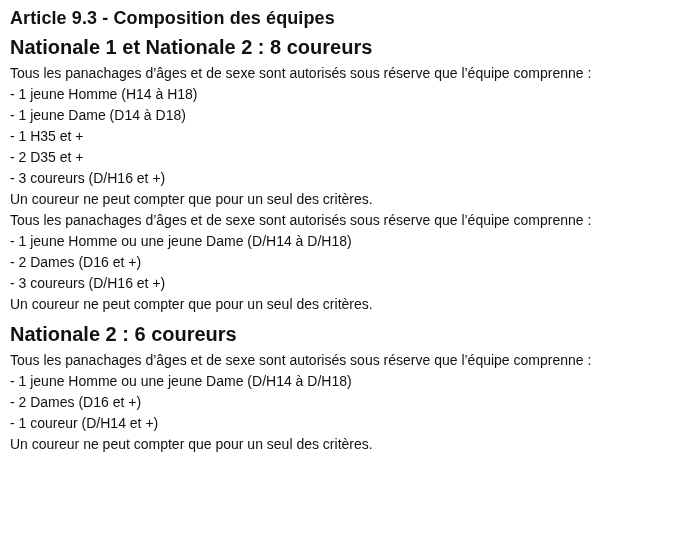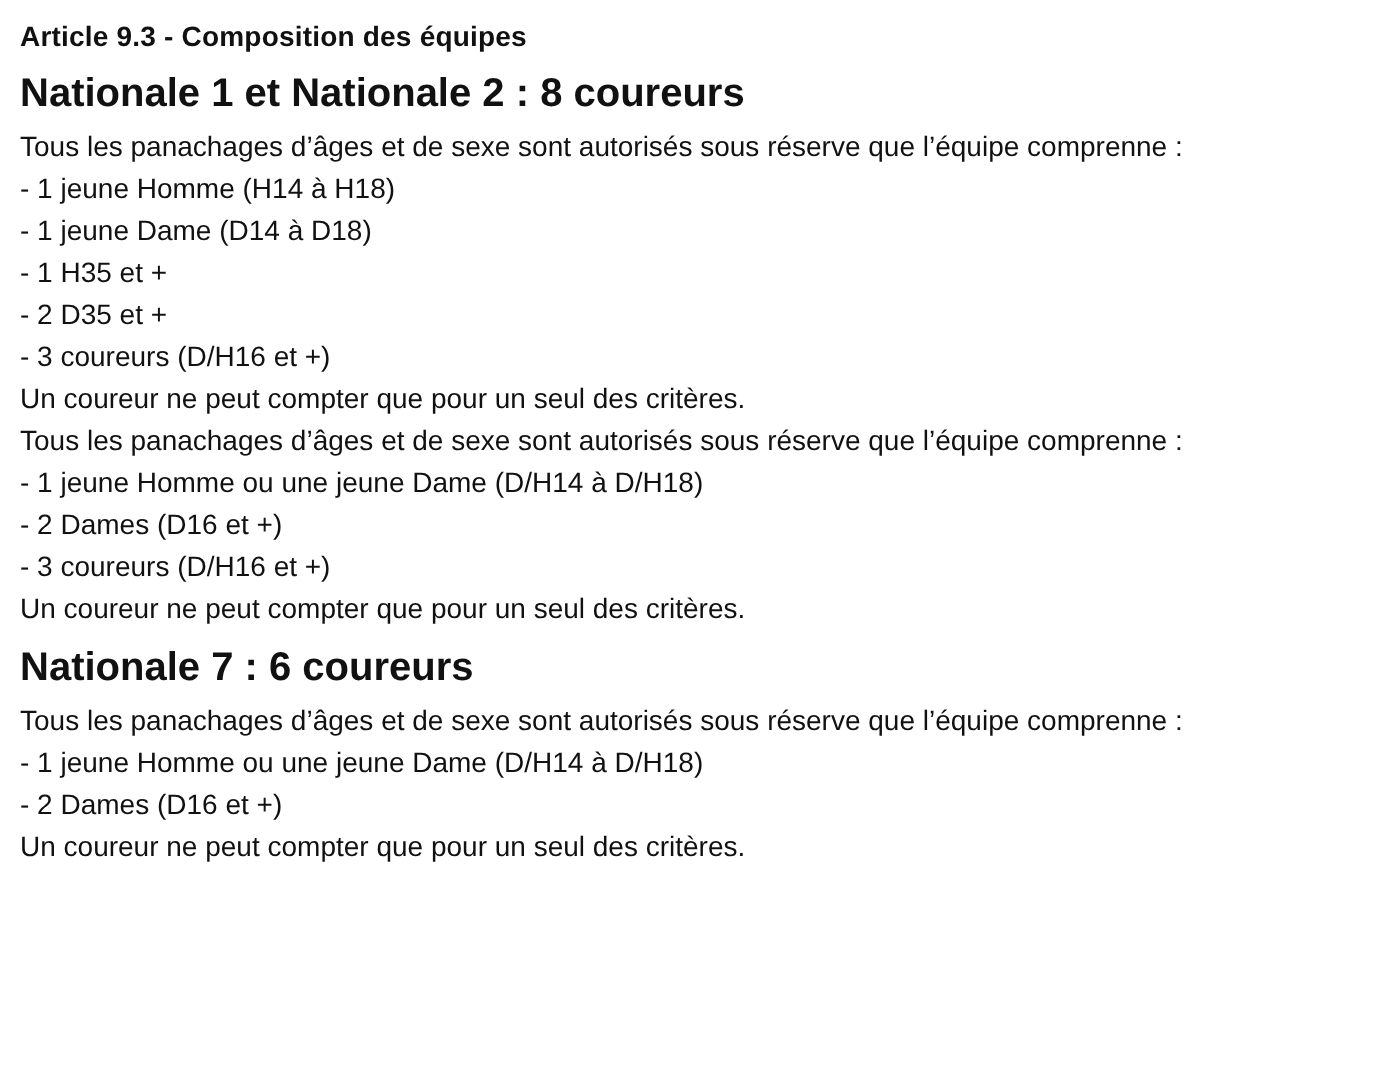--- a/index.html
+++ b/index.html
@@ -11,21 +11,21 @@
     height: 542px;
     box-sizing: border-box;
     padding: 8px 12px 8px 10px;
     font-family: "Liberation Sans", sans-serif;
     font-size: 14px;
     line-height: 21px;
     color: #111111;
     overflow: hidden;
   }
   .doc-title {
-    font-size: 14px;
+    font-size: 18px;
     font-weight: bold;
     line-height: 21px;
     margin: 0 0 8px 0;
     letter-spacing: 0.1px;
   }
   .section-heading {
     font-size: 20px;
     font-weight: bold;
     line-height: 21px;
     margin: 9px 0 5px 0;
@@ -58,20 +58,21 @@
 
   <div class="section">
     <div class="line">Tous les panachages d’âges et de sexe sont autorisés sous réserve que l’équipe comprenne :</div>
     <div class="line">- 1 jeune Homme ou une jeune Dame (D/H14 à D/H18)</div>
     <div class="line">- 2 Dames (D16 et +)</div>
     <div class="line">- 3 coureurs (D/H16 et +)</div>
     <div class="line">Un coureur ne peut compter que pour un seul des critères.</div>
   </div>
 
   <div class="section">
-    <h2 class="section-heading">Nationale 7 : 6 coureurs</h2>
+    <h2 class="section-heading">Nationale 2 : 6 coureurs</h2>
     <div class="line">Tous les panachages d’âges et de sexe sont autorisés sous réserve que l’équipe comprenne :</div>
     <div class="line">- 1 jeune Homme ou une jeune Dame (D/H14 à D/H18)</div>
     <div class="line">- 2 Dames (D16 et +)</div>
+    <div class="line">- 1 coureur (D/H14 et +)</div>
     <div class="line">Un coureur ne peut compter que pour un seul des critères.</div>
   </div>
 
 </div>
 
 </body></html>

